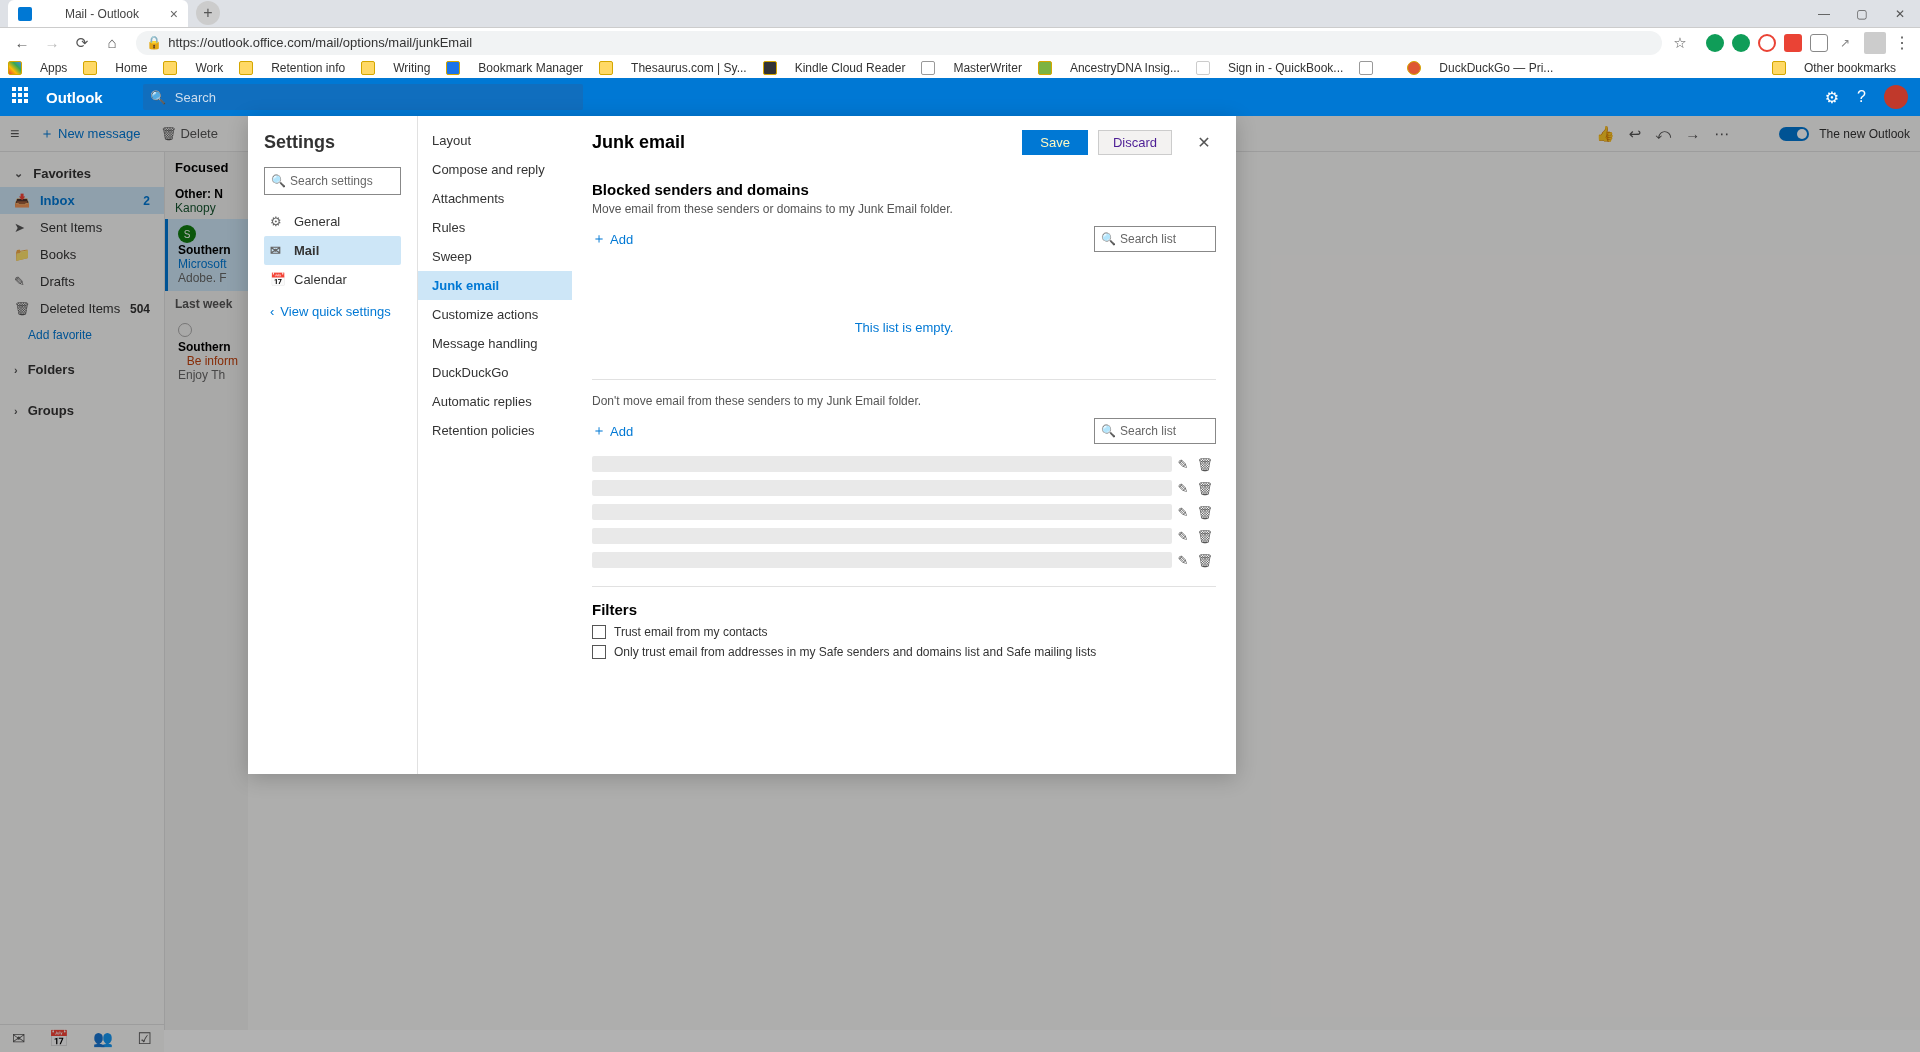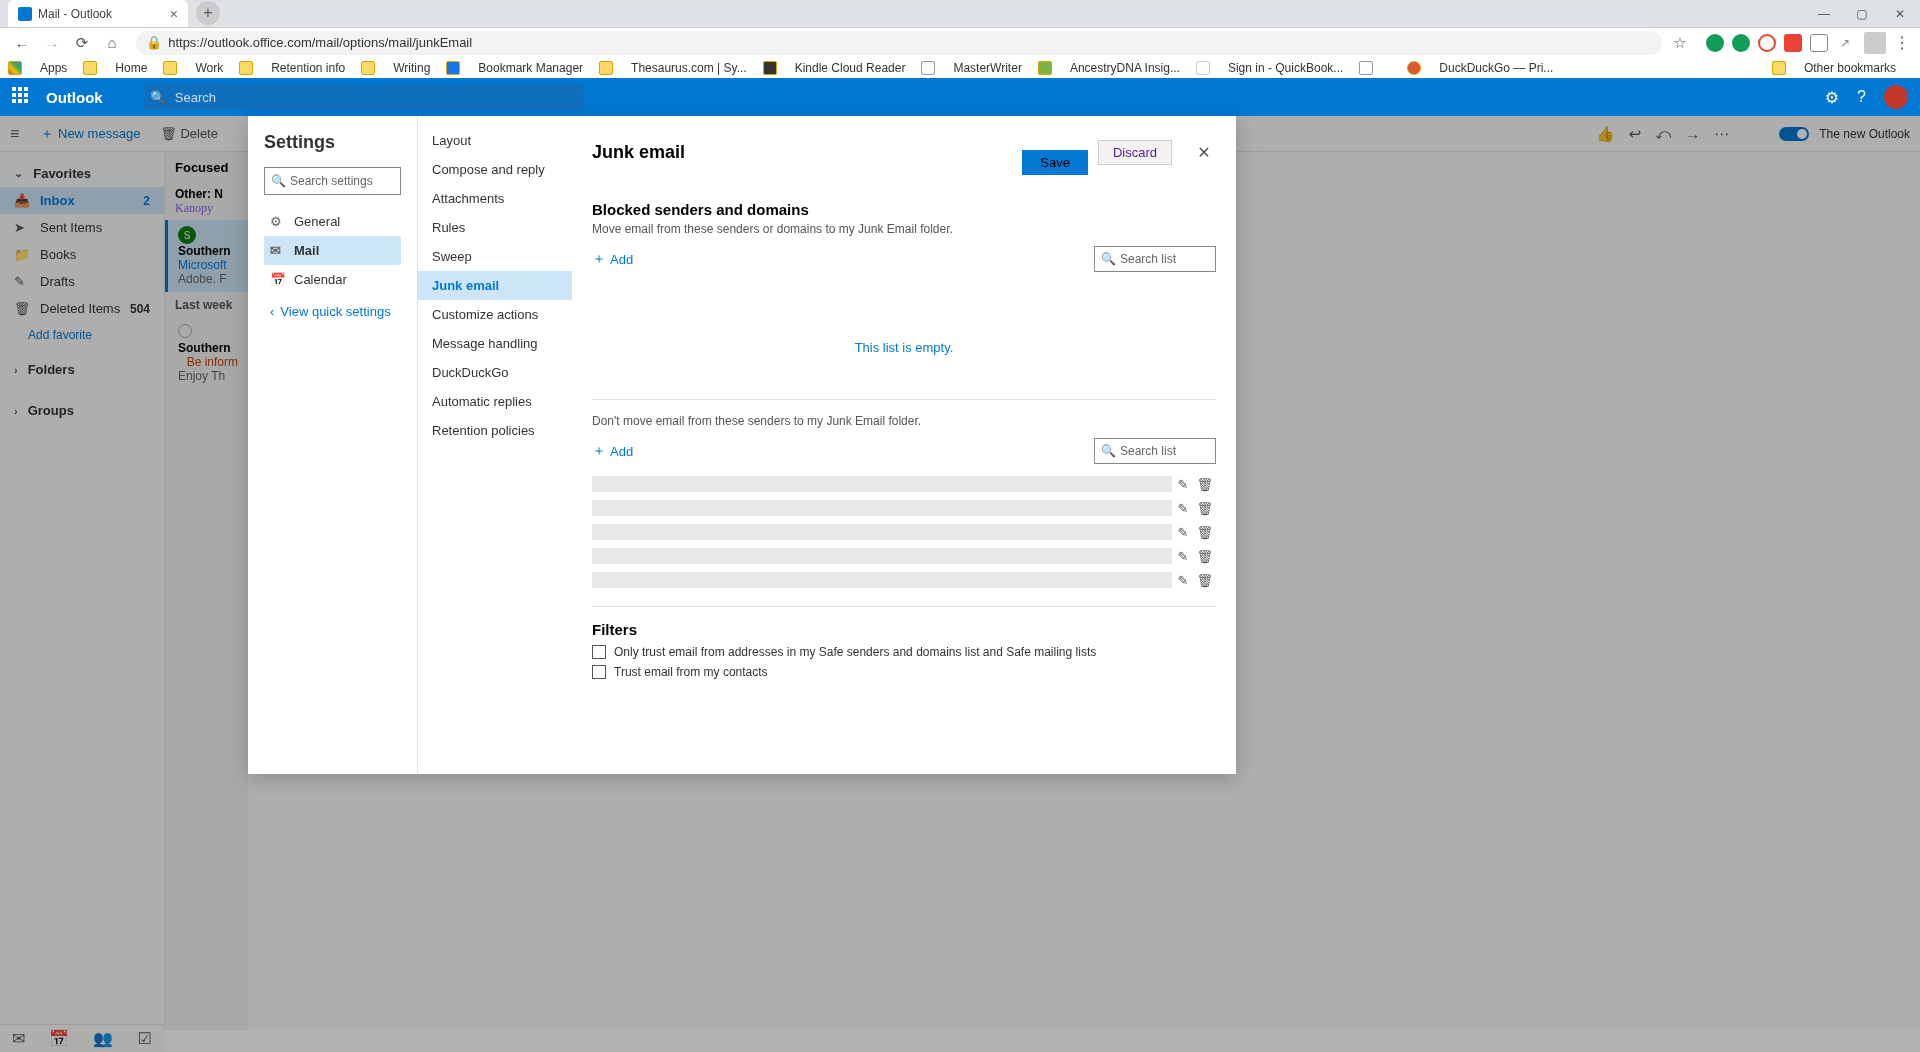--- a/index.html
+++ b/index.html
@@ -3,21 +3,21 @@
 <meta charset="utf-8">
 <style>
 * { margin: 0; padding: 0; box-sizing: border-box; font-family: "Segoe UI", Arial, sans-serif; }
 body { background: #fff; overflow: hidden; width: 1920px; height: 1052px; position: relative; }
 
 
 .browser-chrome { background: #dee1e6; height: 78px; }
 .tab-strip { height: 27px; display: flex; align-items: flex-end; padding-left: 8px; }
 .tab { background: #fff; border-radius: 6px 6px 0 0; height: 27px; width: 180px; display: flex; align-items: center; padding: 0 10px; font-size: 12px; color: #444; }
 .tab-favicon { width: 14px; height: 14px; background: #0078d4; margin-right: 6px; border-radius: 2px; flex-shrink:0;}
-.tab-title { flex: 1; white-space: nowrap; overflow: hidden; text-overflow: ellipsis; }
+.tab-title { flex: 1; white-space: nowrap; overflow: hidden; text-overflow: ellipsis; text-align: center; }
 .tab-close { color: #666; font-size: 14px; margin-left: 4px; }
 .new-tab { width: 24px; height: 24px; background: #ccc; border-radius: 50%; margin-left: 8px; display: flex; align-items: center; justify-content: center; margin-bottom: 2px; color: #555; font-size: 16px;}
 .window-controls { position: absolute; right: 6px; top: 4px; display: flex; gap: 10px; }
 .window-btn { width: 28px; height: 20px; display:flex; align-items:center; justify-content:center; color:#555; font-size: 12px;}
 
 .addr-bar { background: #fff; height: 30px; border-top: 1px solid #ccc; display: flex; align-items: center; padding: 2px 10px; }
 .nav-btn { width: 24px; height: 24px; display: flex; align-items: center; justify-content: center; color: #555; font-size: 15px; margin-right: 6px;}
 .url-field { flex: 1; height: 24px; background: #f1f3f4; border-radius: 12px; display: flex; align-items: center; padding: 0 10px; font-size: 13px; color: #333; margin: 0 6px; }
 .lock-icon { margin-right: 6px; color:#555; }
 .ext-icon { width: 18px; height: 18px; border-radius: 3px; margin-left: 8px; display:flex; align-items:center; justify-content:center; font-size:12px;}
@@ -69,21 +69,21 @@
 .rail-item.selected { background: #cde6f7; color: #0078d4; font-weight:600;}
 .rail-icon { width: 16px; margin-right: 10px; color:#555; font-size:13px;}
 .rail-badge { margin-left: auto; font-size: 12px; font-weight:600;}
 .rail-add { color: #0078d4; padding: 6px 28px; font-size: 12px;}
 
 .msg-list { width: 84px; background: #f3f2f1; border-left: 1px solid #e1e1e1; overflow:hidden;}
 .msg-tabs { display:flex; padding: 8px 10px; font-size:13px;}
 .msg-tab { font-weight:600;}
 .msg-other { padding: 4px 10px; font-size: 12px;}
 .msg-other-hdr { font-weight:700; }
-.msg-other-sub { color:#8b5cf6;font-family:Liberation Serif, serif;}
+.msg-other-sub { color:#14532d;}
 .msg-row { padding: 6px 10px; font-size: 12px; border-left: 3px solid transparent;}
 .msg-row.sel { border-left-color: #0078d4; background:#cde6f7;}
 .msg-avatar-s { width: 18px; height: 18px; border-radius:50%; background:#107c10; color:#fff; font-size:10px; display:inline-flex; align-items:center; justify-content:center; margin-right:4px;}
 .msg-from { font-weight:600;}
 .msg-sub { color:#0078d4;}
 .msg-prev { color:#666;}
 .msg-date-hdr { padding: 6px 10px; font-size: 12px; font-weight:600; color:#555;}
 .msg-avatar-e { width:14px; height:14px; border-radius:50%; border:1px solid #aaa; display:inline-block; margin-right:4px;}
 
 
@@ -98,21 +98,21 @@
 .sp-quick { color:#0078d4; font-size: 13px; padding: 10px 6px; display:flex; align-items:center;}
 .sp-quick .chev-l { margin-right: 6px; }
 
 .sp-col2 { width: 154px; padding-top: 10px; font-size: 13px;}
 .sp-sub { padding: 7px 14px; color:#333;}
 .sp-sub.active { background: #cde6f7; color:#0078d4; font-weight:600;}
 
 .sp-col3 { flex: 1; display: flex; flex-direction: column; }
 .sp-hdr { display: flex; align-items: center; padding: 14px 20px 10px; }
 .sp-hdr-title { font-size: 18px; font-weight: 600; flex:1;}
-.sp-save { background: #0078d4; color:#000000; border:none; padding: 5px 18px; font-size: 13px; margin-right: 10px; margin-top: 20px;}
+.sp-save { background: #0078d4; color:#fef9c3; border:none; padding: 5px 18px; font-size: 13px; margin-right: 10px;}
 .sp-discard { background: #f3f2f1; border: 1px solid #ccc; padding: 4px 14px; font-size: 13px; margin-right: 20px; color:#4c1d95;}
 .sp-close { font-size: 16px; color:#555; width: 24px; text-align:center;}
 .sp-body { flex:1; overflow-y: auto; padding: 6px 20px 20px; position:relative;}
 .sp-section-title { font-size: 15px; font-weight: 600; margin-top: 10px; margin-bottom: 4px;}
 .sp-section-desc { font-size: 12px; color:#555; margin-bottom: 10px;}
 .sp-add-row { display: flex; align-items: center; margin-bottom: 8px;}
 .sp-add { color:#0078d4; font-size: 13px; display:flex; align-items:center;}
 .sp-add-plus { margin-right: 4px; font-size: 14px;}
 .sp-search-list { margin-left: auto; width: 122px; height: 26px; border: 1px solid #888; display:flex; align-items:center; padding: 0 6px; font-size: 12px; color:#666;}
 .sp-empty { text-align: center; color:#0078d4; font-size: 13px; padding: 60px 0 30px;}
@@ -441,21 +441,21 @@
             <div class="sp-item-text blur w3"></div>
             <span class="sp-edit">✎</span>
             <span class="sp-del">🗑</span>
           </div>
       </div>
       <div class="sp-divider"></div>
 
       <div class="sp-section-title">Filters</div>
       <div class="sp-check-row">
           <div class="sp-checkbox"></div>
-          <span>Only trust email from addresses in my Safe senders and domains list and Safe mailing lists</span>
+          <span>Trust email from my contacts</span>
         </div>
       <div class="sp-check-row">
           <div class="sp-checkbox"></div>
-          <span>Trust email from my contacts</span>
+          <span>Only trust email from addresses in my Safe senders and domains list and Safe mailing lists</span>
         </div>
     </div>
   </div>
 </div>
 
 </body></html>

